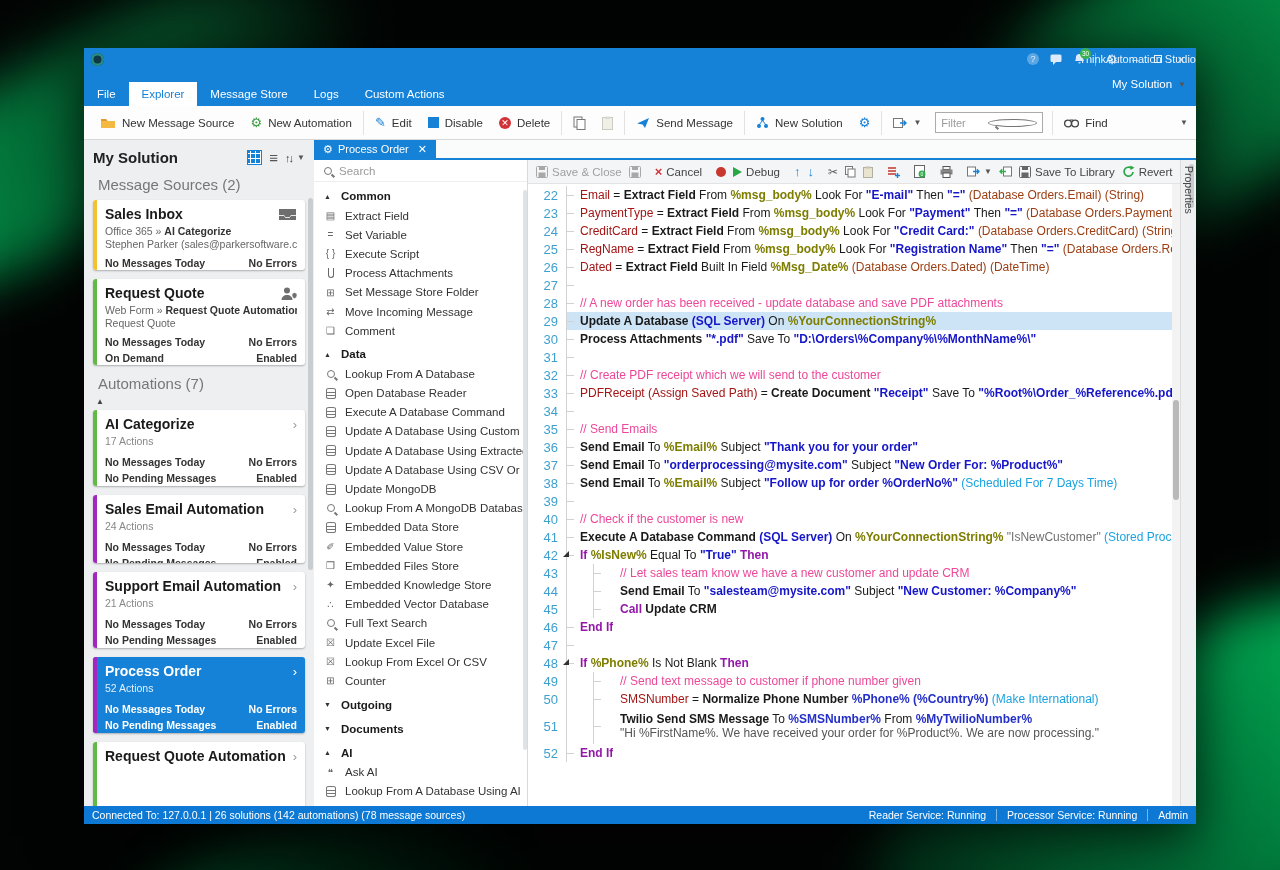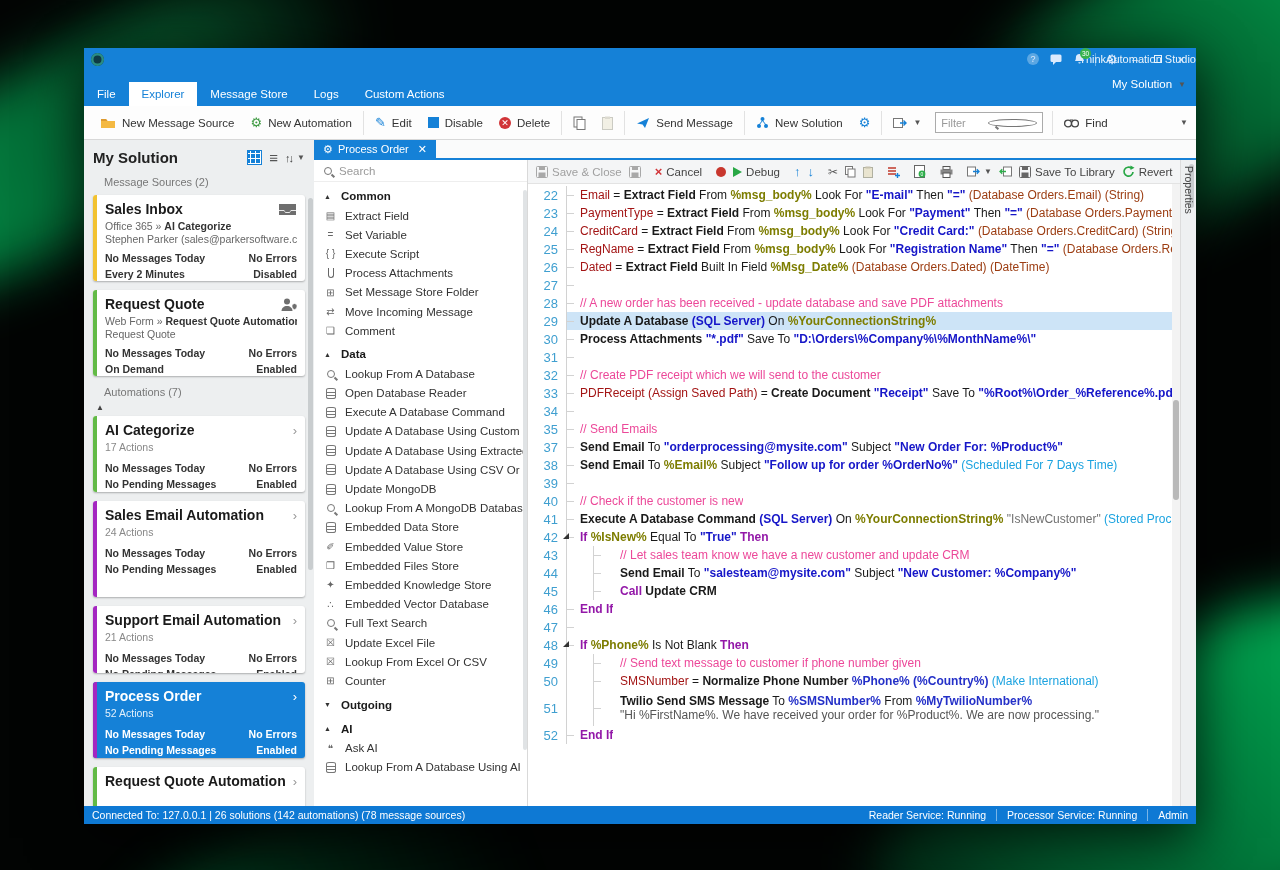--- a/index.html
+++ b/index.html
@@ -40,21 +40,21 @@
   .caret{font-size:8px;color:#555;}
   .gear{font-size:13px;line-height:1;}
   
   .content{flex:1;display:flex;min-height:0;}
   .sidebar{width:230px;background:#edeff0;flex:none;padding:0 9px;overflow:hidden;position:relative;}
   .sbhead{display:flex;align-items:center;margin-top:9px;}
   .sbtitle{font-size:15px;color:#222;font-weight:600;flex:1;}
   .gridico{width:15px;height:15px;background:#1581d7;border:1px solid #1581d7;background-image:linear-gradient(#fff 1px,transparent 1px),linear-gradient(90deg,#fff 1px,transparent 1px);background-size:5px 5px;background-position:2px 2px;}
   .listico{font-size:15px;color:#555;margin-left:7px;line-height:1;}
   .sortico{margin-left:7px;color:#444;font-size:11px;letter-spacing:-2px;}
-  .sbsec{font-size:11px;color:#777;margin:10px 0 7px 11px;}
+  .sbsec{font-size:15px;color:#777;margin:10px 0 7px 5px;}
   .card{background:#fff;border-radius:3px;box-shadow:0 1px 2px rgba(0,0,0,.28);margin-bottom:9px;display:flex;overflow:hidden;position:relative;}
   .accent{width:4px;flex:none;}
   .cbody{flex:1;padding:6px 8px 6px 8px;min-width:0;}
   .crow1{display:flex;align-items:center;}
   .ctitle{font-size:14px;font-weight:bold;color:#1a1a1a;flex:1;white-space:nowrap;overflow:hidden;}
   .csub{font-size:10.5px;color:#666;margin-top:3px;white-space:nowrap;overflow:hidden;}
   .csub b{color:#333;}
   .cstats{display:flex;justify-content:space-between;font-size:10.5px;font-weight:bold;color:#333;margin-top:6px;line-height:1.5;}
   .cstats .r{text-align:right;}
   .card.sel{background:#1581d7;}
@@ -262,21 +262,21 @@
     <div class="sidebar">
       <div class="sbhead">
         <span class="sbtitle">My Solution</span>
         <span class="gridico"></span>
         <span class="listico">≡</span>
         <span class="sortico">↑↓</span>
         <span class="caret" style="margin-left:5px">▼</span>
       </div>
       <div class="sbsec">Message Sources (2)</div>
       <div id="sources">
- <div class="card" style="height:86px">
+ <div class="card" style="height:70px">
   <div class="accent" style="background:#f2c230"></div>
   <div class="cbody">
     <div class="crow1">
                 <span class="ctitle">Sales Inbox</span>
                 <svg width="19" height="13">
                   <path d="M1 1h17v11H1z" fill="#6e6e6e" rx="2"></path>
                   <path d="M1 7h5l1.5 2h4L13 7h5v5H1z" fill="#fff" opacity=".85"></path>
                   <path d="M1 8h5l1.5 2h4L13 8h5v4H1z" fill="#6e6e6e"></path>
                 </svg>
               </div>
@@ -336,41 +336,41 @@
                   <div>No Messages Today</div>
                   <div>No Pending Messages</div>
                 </div>
       <div class="r">
                   <div>No Errors</div>
                   <div>Enabled</div>
                 </div>
     </div>
   </div>
  </div>
- <div class="card" style="height:96px">
+ <div class="card" style="height:68px">
   <div class="accent" style="background:#a426c1"></div>
   <div class="cbody">
     <div class="crow1">
                 <span class="ctitle">Sales Email Automation</span>
                 <span class="chev">›</span>
               </div>
     <div class="acts">24 Actions</div>
     <div class="cstats" style="margin-top:8px">
       <div>
                   <div>No Messages Today</div>
                   <div>No Pending Messages</div>
                 </div>
       <div class="r">
                   <div>No Errors</div>
                   <div>Enabled</div>
                 </div>
     </div>
   </div>
  </div>
- <div class="card" style="height:67px">
+ <div class="card" style="height:76px">
   <div class="accent" style="background:#a426c1"></div>
   <div class="cbody">
     <div class="crow1">
                 <span class="ctitle">Support Email Automation</span>
                 <span class="chev">›</span>
               </div>
     <div class="acts">21 Actions</div>
     <div class="cstats" style="margin-top:8px">
       <div>
                   <div>No Messages Today</div>
@@ -558,20 +558,24 @@
   </div>
   <div class="aitem">
     <span class="aicon">⊞</span>
     <span>Counter</span>
   </div>
   <div class="sechead">
     <span class="secarrow">▼</span>
     <span>Outgoing</span>
   </div>
 
+  <div class="sechead">
+    <span class="secarrow">▼</span>
+    <span>Documents</span>
+  </div>
 
   <div class="sechead">
     <span class="secarrow">▲</span>
     <span>AI</span>
   </div>
 
   <div class="aitem">
     <span class="aicon">❝</span>
     <span>Ask AI</span>
   </div>
@@ -779,20 +783,27 @@
     </span>
   </div>
   <div class="cl">
     <span class="ln">35</span>
     <span class="cb">
 
       <span class="txt"><span class="c">// Send Emails</span></span>
     </span>
   </div>
   <div class="cl">
+    <span class="ln">36</span>
+    <span class="cb">
+
+      <span class="txt"><span class="k">Send Email</span><span class="p"> To </span><span class="o">%Email%</span><span class="p"> Subject </span><span class="s">"Thank you for your order"</span></span>
+    </span>
+  </div>
+  <div class="cl">
     <span class="ln">37</span>
     <span class="cb">
 
       <span class="txt"><span class="k">Send Email</span><span class="p"> To </span><span class="s">"orderprocessing@mysite.com"</span><span class="p"> Subject </span><span class="s">"New Order For: %Product%"</span></span>
     </span>
   </div>
   <div class="cl">
     <span class="ln">38</span>
     <span class="cb">
 

